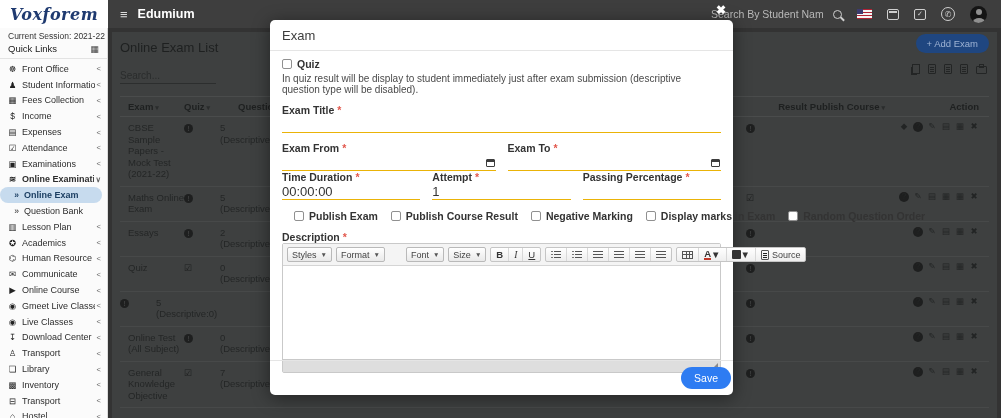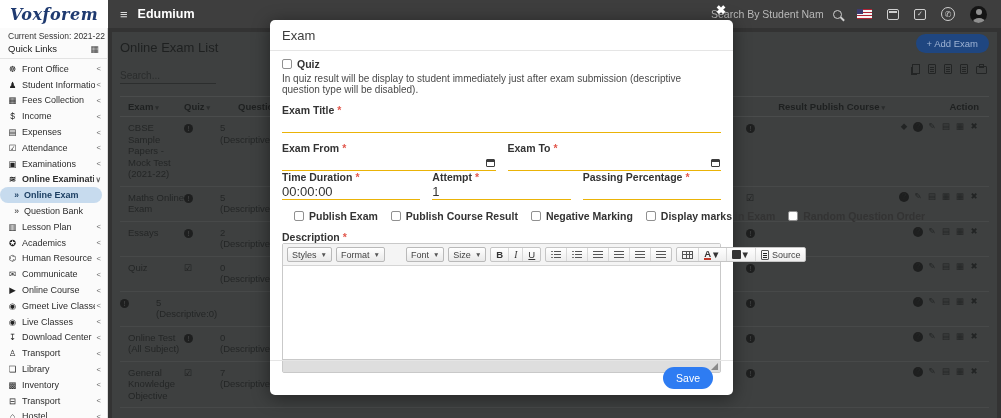--- a/index.html
+++ b/index.html
@@ -106,21 +106,21 @@
   .b { font-weight:bold; } .i { font-style:italic; font-family:"Liberation Serif",serif; } .u { text-decoration:underline; }
   .ic-lines { width:10px; height:7px; background:repeating-linear-gradient(to bottom,#555 0 1px,transparent 1px 3px) right/7px 7px no-repeat, repeating-linear-gradient(to bottom,#777 0 1px,transparent 1px 3px) left/2px 7px no-repeat; }
   .ic-al { width:10px; height:7px; background:repeating-linear-gradient(to bottom,#555 0 1px,transparent 1px 3px); }
   .ic-table { width:11px; height:8px; border:1px solid #555; background:linear-gradient(to right,transparent 3px,#555 3px,#555 4px,transparent 4px,transparent 6px,#555 6px,#555 7px,transparent 7px), linear-gradient(to bottom,transparent 2px,#555 2px,#555 3px,transparent 3px); }
   .ic-A { font-size:9.5px; font-weight:bold; color:#333; border-bottom:2px solid #c0392b; line-height:9px; }
   .ic-bg { width:9px; height:9px; background:#333; border-radius:1px; }
   .src-lbl { font-size:9px; color:#444; margin-left:3px; }
   .ed-content { height:93px; background:#fff; }
   .ed-bottom { height:13px; background:#dedede; border-top:1px solid #c9c9c9; position:relative; }
   .ed-bottom::after { content:""; position:absolute; right:2px; bottom:2px; width:0; height:0; border-left:7px solid transparent; border-bottom:7px solid #8a8a8a; }
-  .m-foot { position:absolute; left:0; right:0; bottom:0; height:35px; border-top:1px solid #e5e5e5; display:flex; align-items:center; justify-content:flex-end; padding:0 20px; }
+  .m-foot { position:absolute; left:0; right:0; bottom:0; height:35px; border-top:1px solid #e5e5e5; display:flex; align-items:center; justify-content:flex-end; padding:0 2px; }
   .save { background:#2e7cf2; color:#fff; border:none; border-radius:12px; font-size:10.5px; padding:5px 13px; cursor:pointer; }
 </style>
 </head>
 <body>
 
 <div class="page">
 
   <div class="hdr">
     <div class="logo-box">
       <span class="logo">Voxforem</span>

